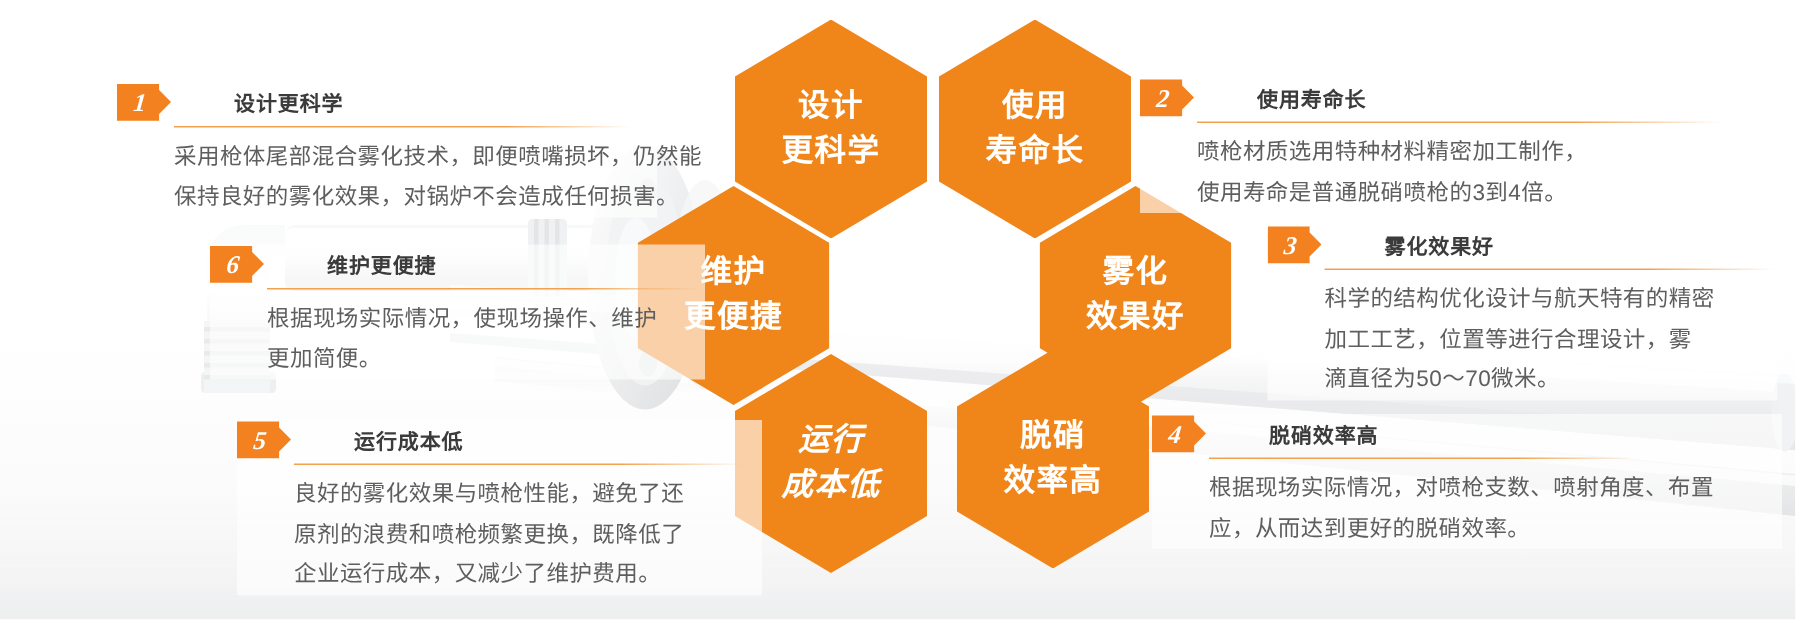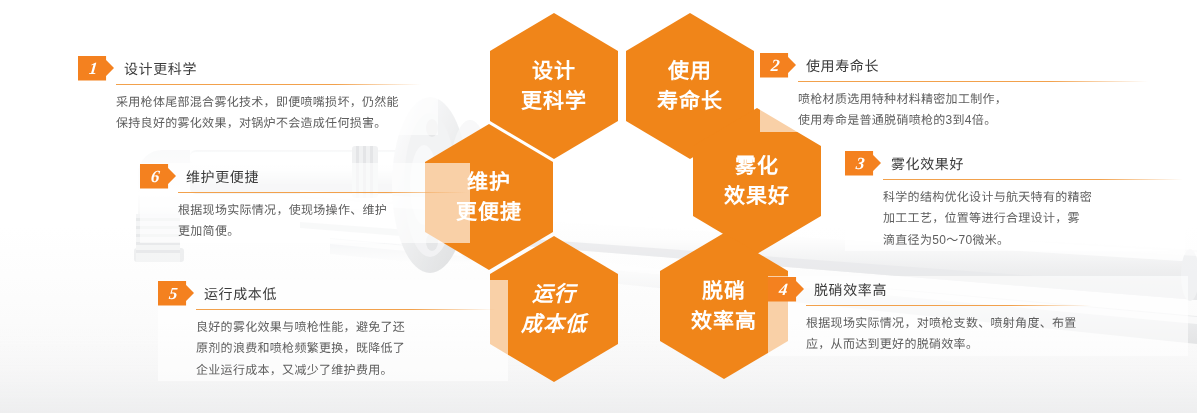--- a/index.html
+++ b/index.html
@@ -57,23 +57,23 @@
     letter-spacing: 1px;
     text-align: center;
     pointer-events: auto;
     cursor: pointer;
   }
   .hex span { display: block; white-space: nowrap; }
 
   .hex.h1 { left: 490px; top: 13px; }
   .hex.h2 { left: 626px; top: 13px; }
   .hex.h3 { left: 425px; top: 124px; }
-  .hex.h4 { left: 693px; top: 108px; }
+  .hex.h4 { left: 693px; top: 124px; }
   .hex.h5 { left: 490px; top: 236px; font-style: italic; }
-  .hex.h6 { left: 660px; top: 233px; }
+  .hex.h6 { left: 638px; top: 233px; }
 
   
   .info {
     position: absolute;
     background: rgba(255,255,255,0.62);
     padding: 0;
   }
   .info-head {
     display: flex;
     align-items: center;
@@ -96,33 +96,34 @@
     font-style: italic;
     font-size: 17px;
     font-weight: bold;
     color: #ffffff;
     line-height: 1;
     transform: translateX(-3px) skewX(-6deg);
     letter-spacing: 0;
   }
   .info-title {
     font-size: 14px;
-    font-weight: normal;
+    font-weight: bold;
     color: #3b3b3b;
     letter-spacing: .6px;
     white-space: nowrap;
+    margin-left: 32px;
   }
   .rule {
     height: 1px;
     background: linear-gradient(90deg, #f2a14c 0%, #f2a14c 72%, rgba(242,161,76,0) 100%);
     margin-top: 3px;
   }
   .info-body {
     margin-top: 7px;
-    font-size: 12px;
+    font-size: 15px;
     color: #5e5e5e;
     line-height: 1.78;
     letter-spacing: .3px;
   }
   .info-body p { margin: 0; white-space: nowrap; }
 
   
   .info.i1 { left: 78px;  top: 55px;  width: 360px; }
   .info.i1 .info-body { padding-left: 38px; }
   .info.i1 .rule { width: 305px; margin-left: 38px; }

